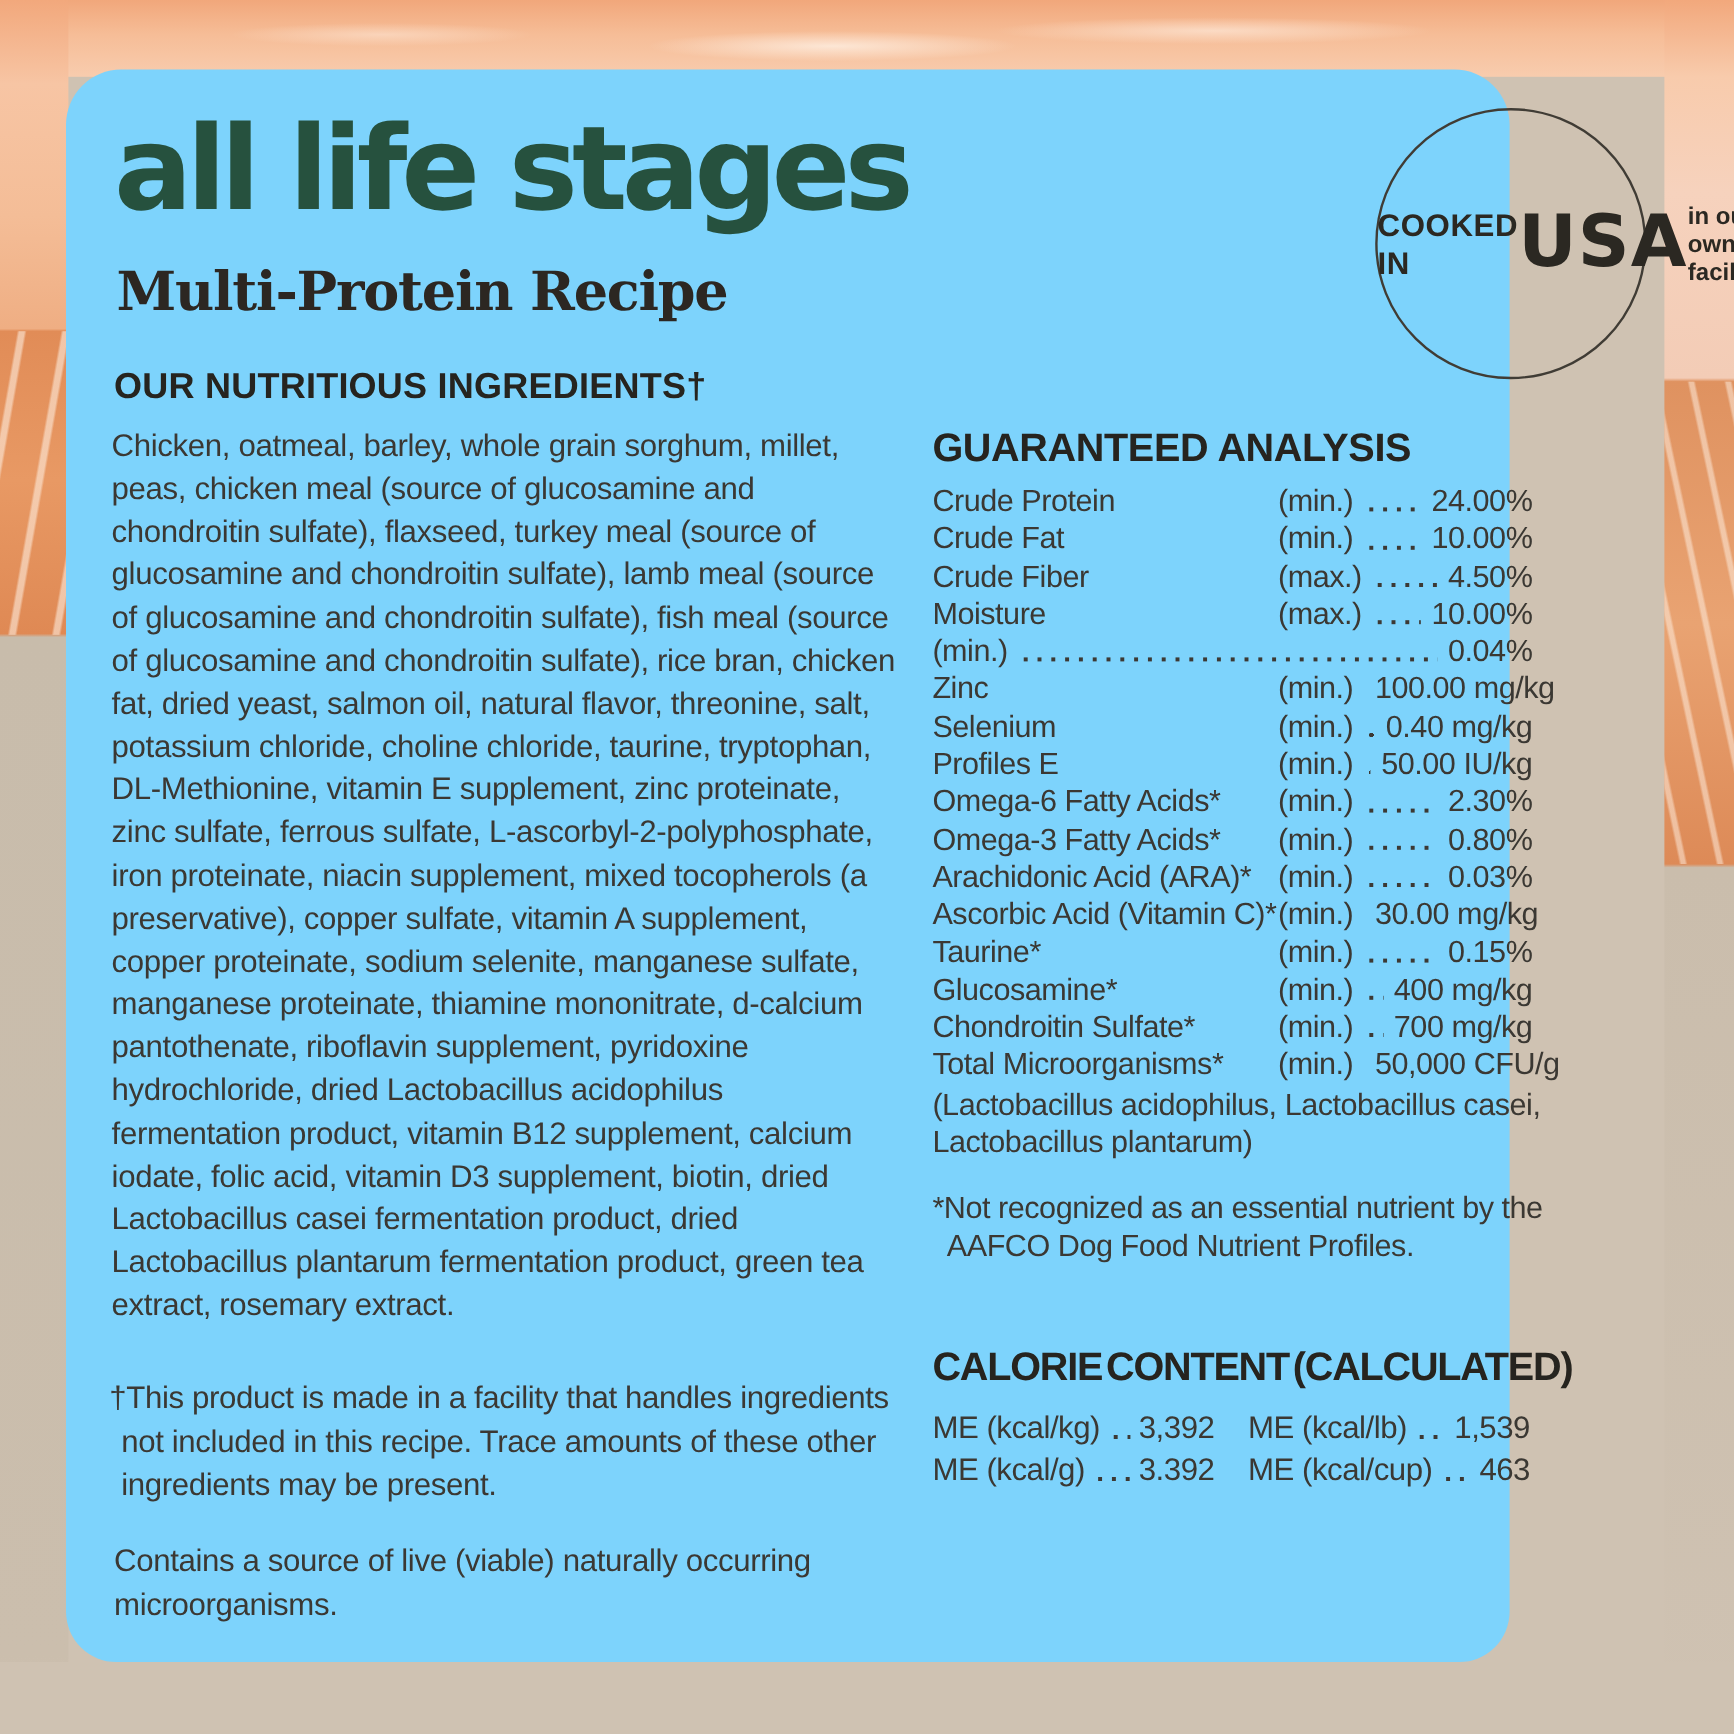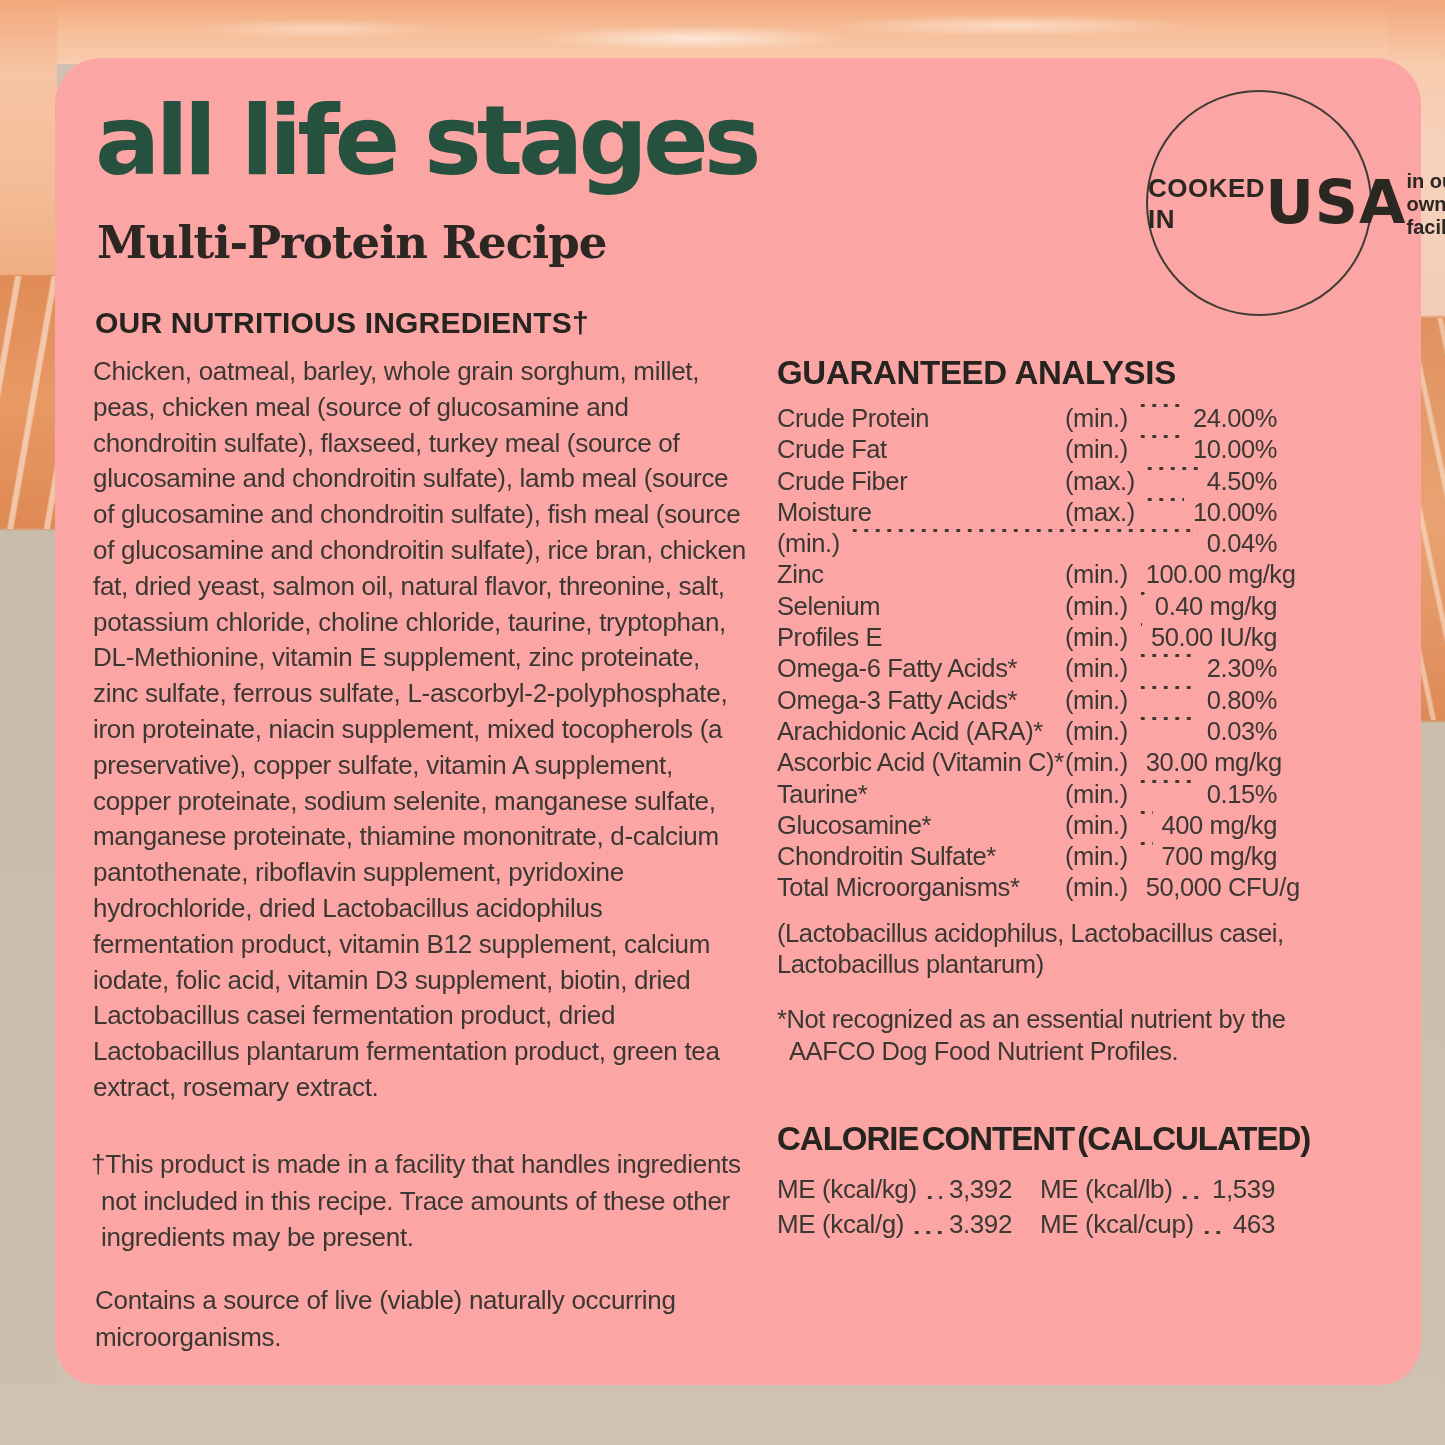--- a/index.html
+++ b/index.html
@@ -44,22 +44,22 @@
     position:absolute;left:0;top:318px;width:58px;height:402px;
     background:repeating-linear-gradient(78deg,
       rgba(255,242,230,0) 0 12px,rgba(255,242,230,.5) 14px 17px,
       rgba(255,242,230,0) 19px 30px);
   }
   .bg-bottom{
     position:absolute;left:0;bottom:0;width:1445px;height:60px;background:#cfc2b2;
   }
   
   .card{
-    position:absolute;left:55px;top:58px;width:1366px;height:1327px;
-    background:#fca5a5;border-radius:46px 46px 42px 42px;
+    position:absolute;left:55px;top:58px;width:1203px;height:1327px;
+    background:#7dd3fc;border-radius:46px 46px 42px 42px;
   }
   .product-title{
     position:absolute;left:40px;top:34px;
     font-family:"DejaVu Sans",sans-serif;font-weight:bold;
     font-size:97px;line-height:1;letter-spacing:-5px;color:#26513e;
   }
   .product-subtitle{
     position:absolute;left:42px;top:158px;
     font-family:"DejaVu Serif",serif;font-weight:bold;
     font-size:45px;letter-spacing:-1px;color:#2c2722;
@@ -95,33 +95,33 @@
   }
   
   .ga{
     position:absolute;left:722px;top:296px;width:500px;color:#3b3833;
   }
   .ga-heading{
     font-weight:bold;font-size:33px;letter-spacing:-0.3px;color:#26241f;
     margin-bottom:11px;white-space:nowrap;
   }
   .ga-row{
-    display:flex;align-items:flex-start;line-height:31.3px;
+    display:flex;align-items:flex-end;line-height:31.3px;
     font-size:25.5px;letter-spacing:-0.4px;white-space:nowrap;
   }
   .ga-label{min-width:288px;flex:0 0 auto;}
   .ga-basis{flex:0 0 auto;}
   .dots{
     flex:1 1 auto;height:5px;margin:0 9px 7px 9px;
     background-image:radial-gradient(circle,#3c3934 1.9px,transparent 2px);
     background-size:11.5px 5px;background-repeat:repeat-x;background-position:left bottom;
   }
   .ga-value{flex:0 0 auto;}
   .ga-paren{
-    width:585px;font-size:25.5px;line-height:31.5px;letter-spacing:-0.4px;margin-top:14px;
+    width:585px;font-size:25.5px;line-height:31.5px;letter-spacing:-0.4px;margin-top:2px;
   }
   .ga-star{
     width:585px;font-size:25.5px;line-height:32px;letter-spacing:-0.4px;margin-top:22px;
     padding-left:12px;text-indent:-12px;
   }
   
   .cal{
     position:absolute;left:722px;top:1062px;width:512px;color:#3b3833;
   }
   .cal-heading{

